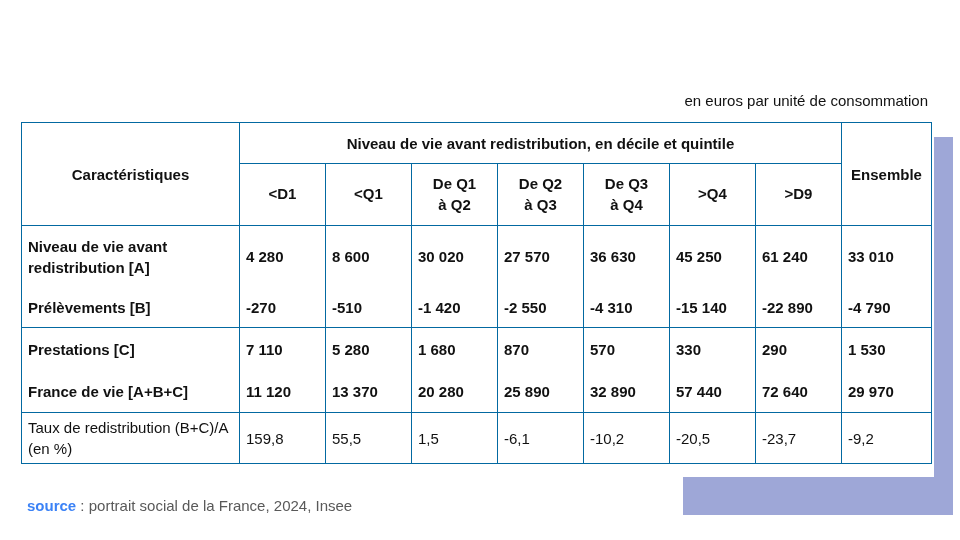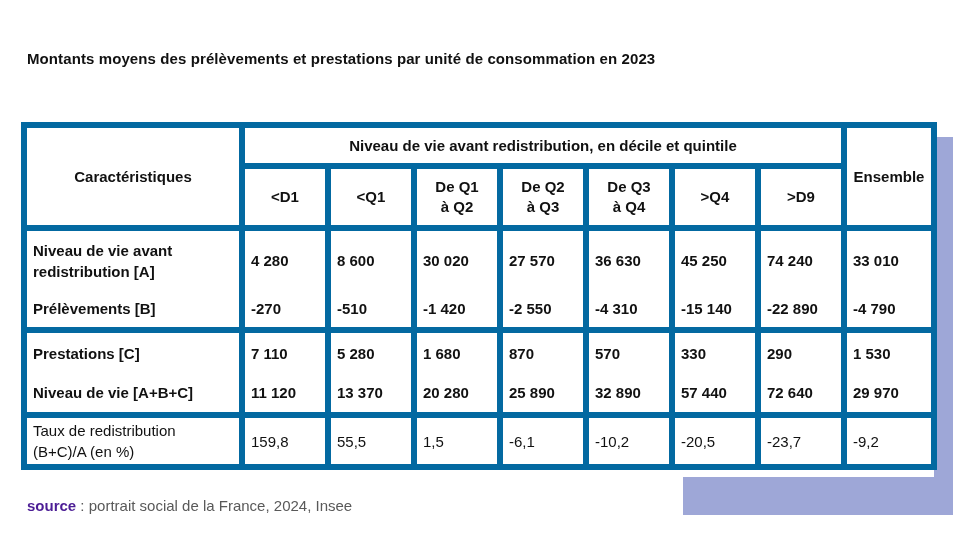--- a/index.html
+++ b/index.html
@@ -46,21 +46,21 @@
   table.data-table {
     position: absolute;
     left: 21px;
     top: 122px;
     border-collapse: collapse;
     table-layout: fixed;
     background: #ffffff;
     font-size: 15px;
   }
   .data-table th, .data-table td {
-    border: 6px solid #0369a1;
+    border: 1px solid #0369a1;
     padding: 2px 6px;
     overflow: hidden;
   }
   .data-table th { font-weight: bold; text-align: center; vertical-align: middle; }
   .colhead { white-space: pre-line; line-height: 1.35; }
   .lbl {
     text-align: left;
     vertical-align: middle;
     font-weight: bold;
     line-height: 1.4;
@@ -77,28 +77,28 @@
   tr.merge-down td { border-bottom-style: hidden; }
   tr.merge-up td { border-top-style: hidden; }
   tr.plain td { font-weight: normal; }
   .source-line {
     position: absolute;
     left: 27px;
     top: 497px;
     font-size: 15px;
     color: #595959;
   }
-  .source-line b { color: #4c1d95; font-weight: bold; }
+  .source-line b { color: #3b82f6; font-weight: bold; }
 </style>
 </head>
 <body>
 
 <div class="canvas">
 
-  <div class="page-title">Montants moyens des prélèvements et prestations par unité de consommation en 2023</div>
+  <div class="unit-note">en euros par unité de consommation</div>
 
   <div class="accent-v"></div>
   <div class="accent-h"></div>
 
   <table class="data-table">
     <colgroup>
       <col style="width:218px">
       <col style="width:86px">
         <col style="width:86px">
         <col style="width:86px">
@@ -130,21 +130,21 @@
     </tr>
 
     <tr style="height:62px" class="merge-down">
       <td class="lbl">Niveau de vie avant redistribution [A]</td>
       <td class="val">4 280</td>
       <td class="val">8 600</td>
       <td class="val">30 020</td>
       <td class="val">27 570</td>
       <td class="val">36 630</td>
       <td class="val">45 250</td>
-      <td class="val">74 240</td>
+      <td class="val">61 240</td>
       <td class="val">33 010</td>
     </tr>
 
     <tr style="height:40px" class="merge-up">
       <td class="lbl">Prélèvements [B]</td>
       <td class="val">-270</td>
       <td class="val">-510</td>
       <td class="val">-1 420</td>
       <td class="val">-2 550</td>
       <td class="val">-4 310</td>
@@ -159,21 +159,21 @@
       <td class="val">5 280</td>
       <td class="val">1 680</td>
       <td class="val">870</td>
       <td class="val">570</td>
       <td class="val">330</td>
       <td class="val">290</td>
       <td class="val">1 530</td>
     </tr>
 
     <tr style="height:42px" class="merge-up">
-      <td class="lbl">Niveau de vie [A+B+C]</td>
+      <td class="lbl">France de vie [A+B+C]</td>
       <td class="val">11 120</td>
       <td class="val">13 370</td>
       <td class="val">20 280</td>
       <td class="val">25 890</td>
       <td class="val">32 890</td>
       <td class="val">57 440</td>
       <td class="val">72 640</td>
       <td class="val">29 970</td>
     </tr>
 

